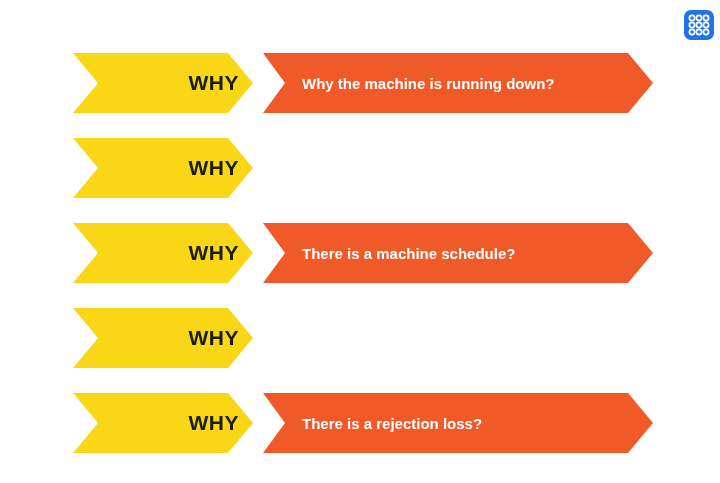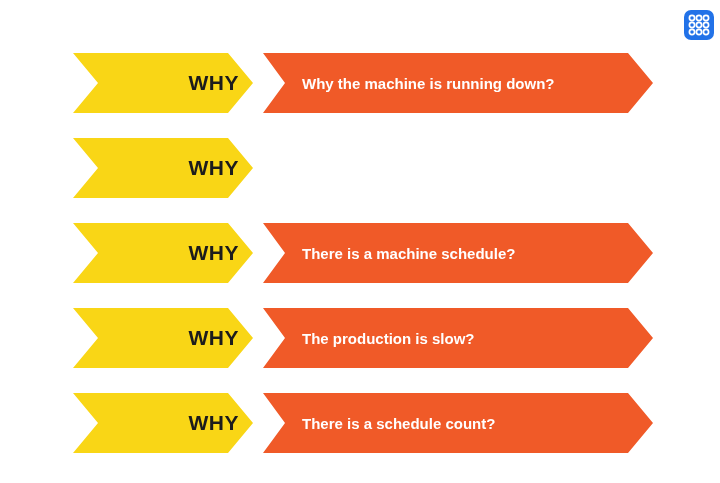--- a/index.html
+++ b/index.html
@@ -95,27 +95,24 @@
     </div>
     <div class="arrow arrow-q">
       <span class="label">There is a machine schedule?</span>
     </div>
   </div>
 
   <div class="row r4">
     <div class="arrow arrow-why">
       <span class="label">WHY</span>
     </div>
-    <div class="arrow arrow-q">
-      <span class="label">The production is slow?</span>
-    </div>
   </div>
 
   <div class="row r5">
     <div class="arrow arrow-why">
       <span class="label">WHY</span>
     </div>
     <div class="arrow arrow-q">
-      <span class="label">There is a schedule count?</span>
+      <span class="label">There is a rejection loss?</span>
     </div>
   </div>
 
 </div>
 
 </body></html>

